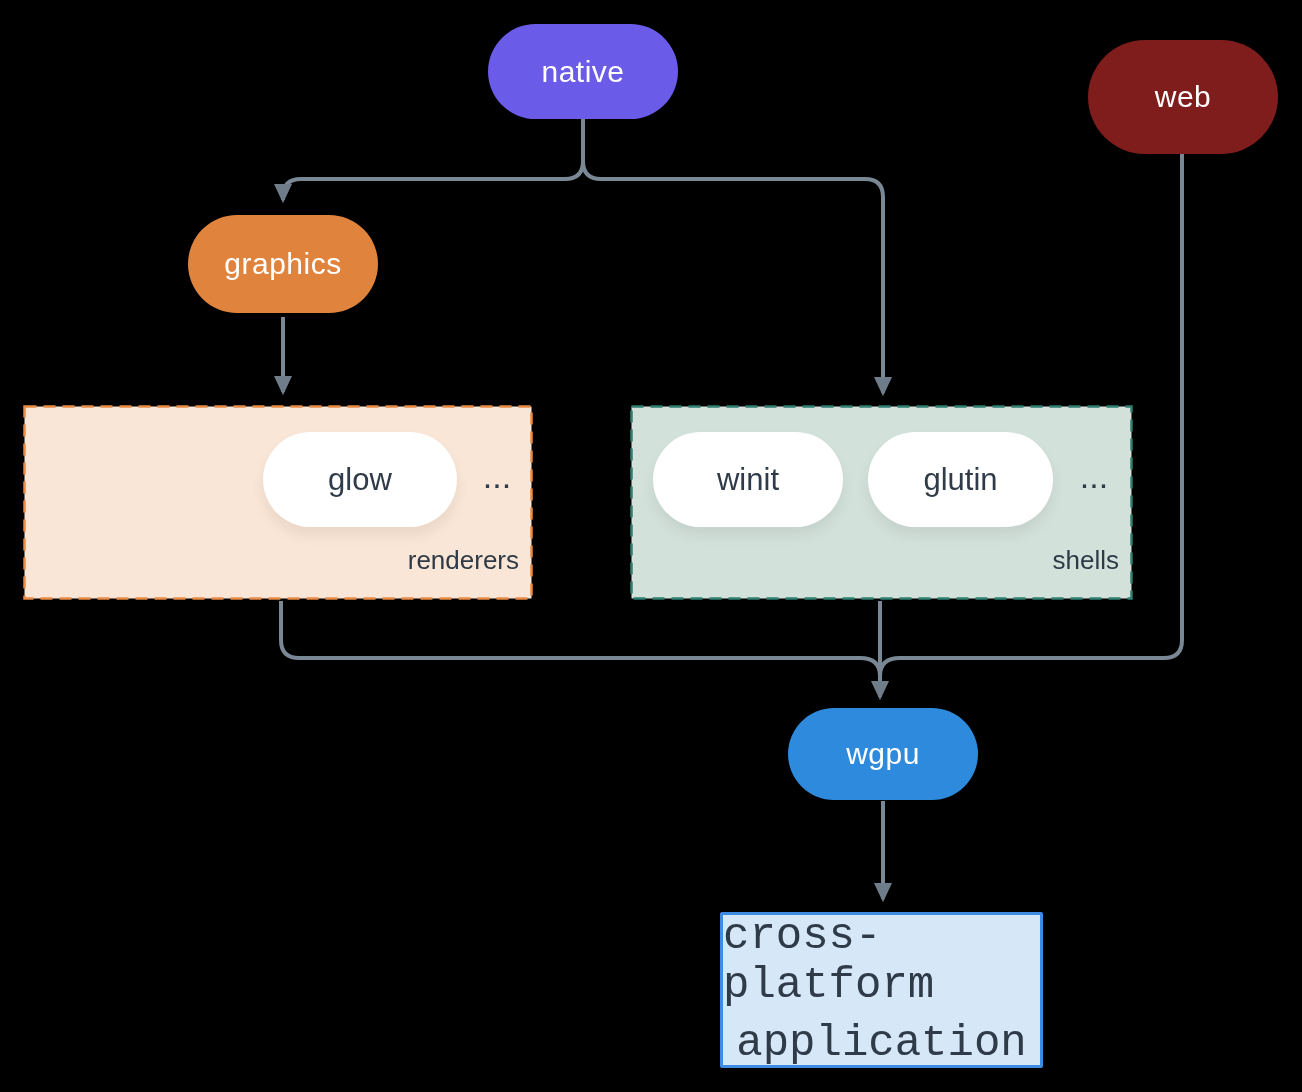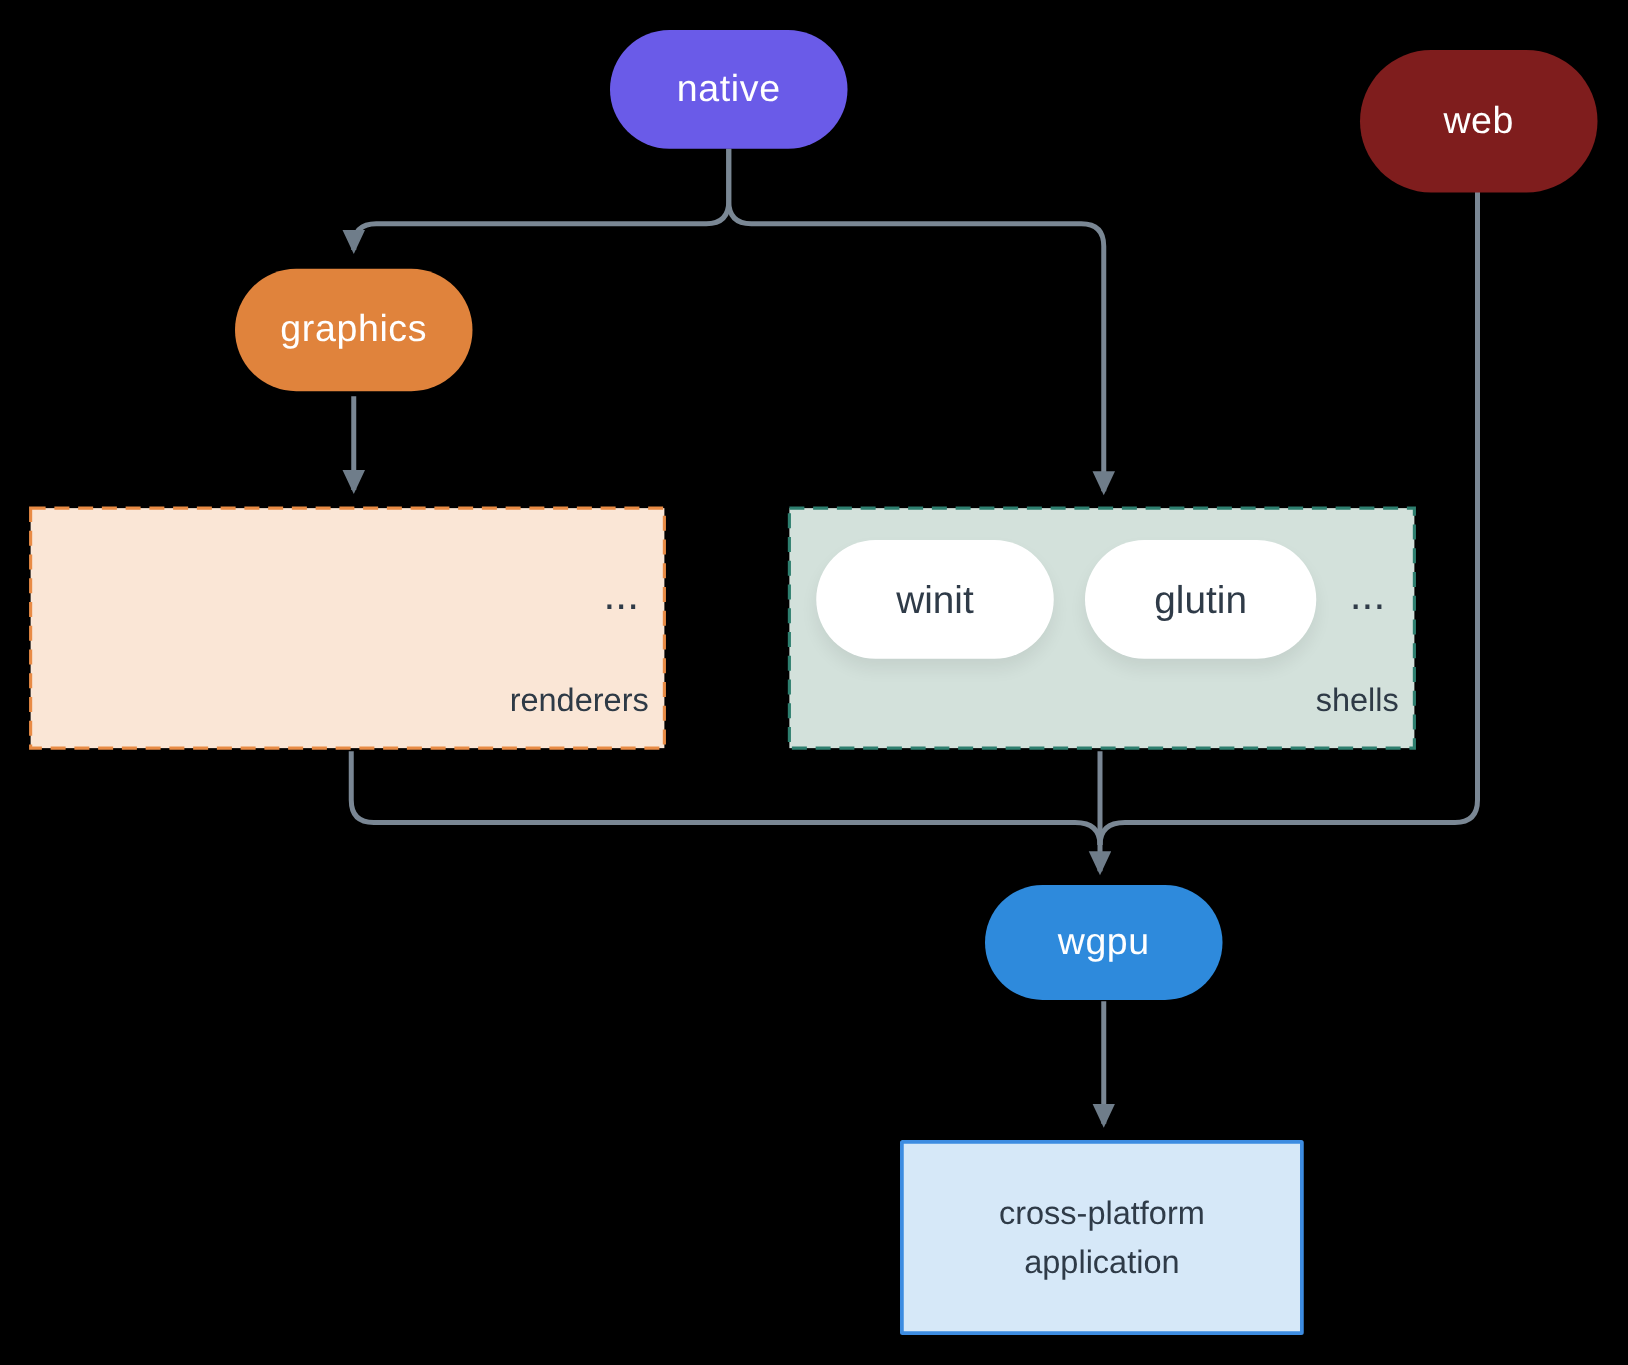--- a/index.html
+++ b/index.html
@@ -87,22 +87,23 @@
     border: 3px solid #3D8CE1;
     border-radius: 2px;
     display: flex;
     flex-direction: column;
     align-items: center;
     justify-content: center;
     gap: 10px;
   }
   .app-box div {
     color: #2F3B48;
-    font-size: 26px;
+    font-size: 44px;
     line-height: 1.1;
+    font-family: Liberation Mono, monospace;
   }
 </style>
 </head>
 <body>
 
 <div class="stage">
 
   <svg class="connector-layer" viewBox="0 0 1302 1092" xmlns="http://www.w3.org/2000/svg">
     <defs>
       <marker id="arrowhead" markerWidth="6" markerHeight="5" refX="4" refY="2.25" orient="auto" markerUnits="strokeWidth">
@@ -126,20 +127,23 @@
     <span>native</span>
   </div>
   <div class="pill node-pill node-web">
     <span>web</span>
   </div>
   <div class="pill node-pill node-graphics">
     <span>graphics</span>
   </div>
 
   <div class="group-box group-renderers">
+    <div class="pill item-pill pill-glow">
+      <span>glow</span>
+    </div>
     <div class="ellipsis ellipsis-renderers">...</div>
     <div class="group-label">renderers</div>
   </div>
 
   <div class="group-box group-shells">
     <div class="pill item-pill pill-glutin">
       <span>glutin</span>
     </div>
     <div class="pill item-pill pill-winit">
       <span>winit</span>

